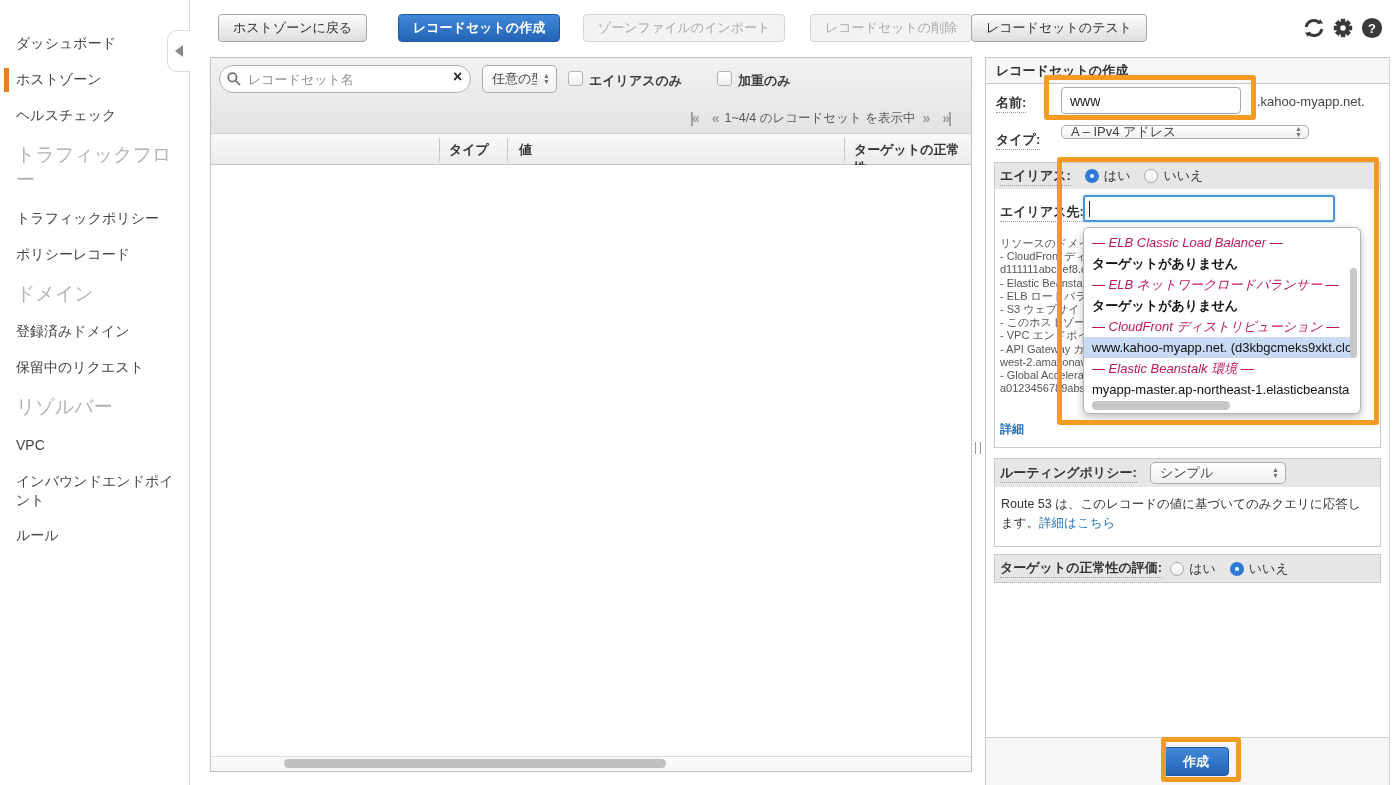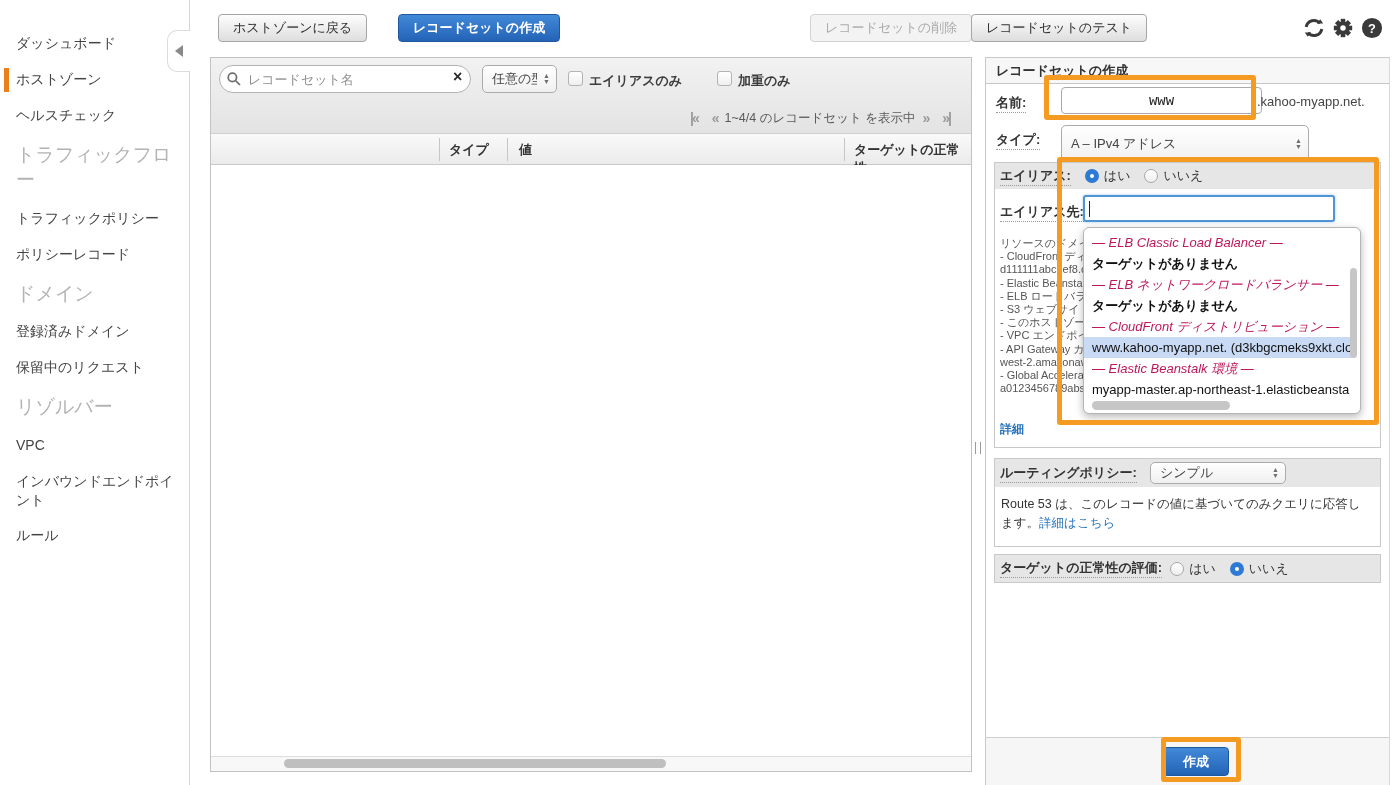--- a/index.html
+++ b/index.html
@@ -66,26 +66,26 @@
   .splitter .grip { position:absolute; left:3px; top:385px; width:6px; height:12px;
     border-left:1px solid #9a9a9a; border-right:1px solid #9a9a9a; }
 
   
   .right-panel { position:absolute; left:985px; top:57px; width:405px; height:728px;
     background:#fff; border-left:1px solid #c9c9c9; border-right:1px solid #d8d8d8; border-top:1px solid #c9c9c9; }
   .panel-title { height:26px; line-height:25px; padding-left:10px; font-weight:bold; font-size:13px;
     background:#f7f7f7; border-bottom:1px solid #c6c6c6; }
   .flabel { font-weight:bold; color:#333; border-bottom:1px dotted #9a9a9a; font-size:13px; white-space:nowrap; }
   .name-label { position:absolute; left:10px; top:36px; }
-  .name-input { position:absolute; left:75px; top:29px; width:201px; height:27px; border:1px solid #a9a9a9;
-    border-radius:4px; padding:0 8px; text-align:center; font-size:14px; color:#222; outline:none;
-    font-family:Liberation Mono, monospace; }
+  .name-input { position:absolute; left:75px; top:29px; width:180px; height:27px; border:1px solid #a9a9a9;
+    border-radius:4px; padding:0 8px; text-align:left; font-size:14px; color:#222; outline:none;
+    font-family:Liberation Sans, sans-serif; }
   .name-suffix { position:absolute; left:271px; top:36px; color:#444; font-size:13px; }
   .type-label { position:absolute; left:10px; top:73px; }
-  .type-select { left:75px; top:67px; width:248px; position:absolute; height:38px; }
+  .type-select { left:75px; top:67px; width:248px; position:absolute; height:14px; }
 
   .section { position:absolute; left:8px; width:387px; border:1px solid #c9c9c9; background:#fff; }
   .sec-head { height:26px; background:#e6e6e6; display:flex; align-items:center; padding-left:5px; }
   .alias-section { top:104px; height:286px; }
   .alias-target-label { position:absolute; left:5px; top:40px; }
   .alias-input { position:absolute; left:88px; top:32px; width:252px; height:27px; border:2px solid #4f94d4;
     border-radius:3px; background:#fff; box-shadow:0 0 3px rgba(79,148,212,.5); display:flex; align-items:center; padding-left:4px; }
   .caret { width:1px; height:16px; background:#222; }
   .help-block { position:absolute; left:5px; top:74px; width:378px; font-size:11px; line-height:13.2px; color:#555; }
   .help-block div { white-space:nowrap; overflow:hidden; }
@@ -144,20 +144,21 @@
     <div class="side-item">VPC</div>
     <div class="side-item">インバウンドエンドポイント</div>
     <div class="side-item">ルール</div>
   </nav>
   <div class="collapse-tab">
     <span class="collapse-tri"></span>
   </div>
 
   <button class="btn" style="left:218px;">ホストゾーンに戻る</button>
   <button class="btn primary" style="left:398px;">レコードセットの作成</button>
+  <button class="btn disabled" style="left:583px;">ゾーンファイルのインポート</button>
   <button class="btn disabled" style="left:810px;">レコードセットの削除</button>
   <button class="btn" style="left:971px;">レコードセットのテスト</button>
 
   <span class="top-icon" style="left:1303px;">
     <svg viewBox="0 0 24 24" width="22" height="22" fill="none" stroke="#3a3a3a" stroke-width="3.2">
       <path d="M20.5 13a8.5 8.5 0 0 1-15 4"></path>
         <path d="M3.5 11a8.5 8.5 0 0 1 15-4"></path>
       <polygon points="2,17 9,17 5.2,21.5" fill="#3a3a3a" stroke="none"></polygon>
       <polygon points="22,7 15,7 18.8,2.5" fill="#3a3a3a" stroke="none"></polygon>
     </svg>

